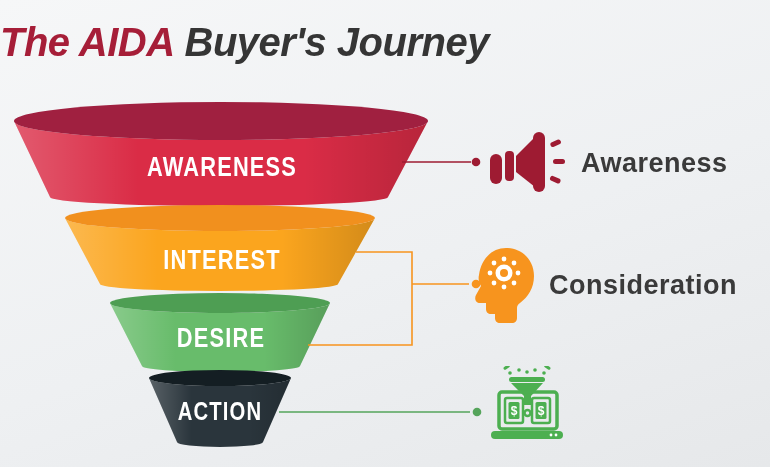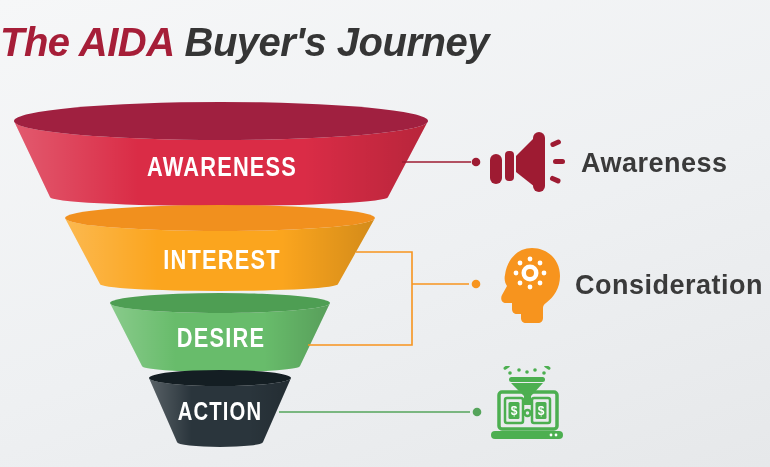--- a/index.html
+++ b/index.html
@@ -102,21 +102,21 @@
         <path d="M 28 28 L 47 9 L 47 59 L 28 44 Z"></path>
         <rect x="45" y="4" width="12" height="60" rx="6"></rect>
         <rect x="62" y="13" width="11" height="5" rx="2.5" transform="rotate(-24 67 15)"></rect>
         <rect x="65" y="31" width="12" height="5" rx="2.5"></rect>
         <rect x="62" y="49" width="11" height="5" rx="2.5" transform="rotate(24 67 51)"></rect>
       </g>
     </svg>
     <span class="legend-label">Awareness</span>
   </div>
 
-  <div class="legend-row" style="left:490px;top:246px;height:78px;">
+  <div class="legend-row" style="left:464px;top:246px;height:78px;">
     <svg class="icon-svg" width="72" height="78" viewBox="0 0 72 78">
       <path d="M 42 2 C 58 2 70 14 70 30 C 70 42 64 51 56 57 C 54 58 53 60 53 62 L 53 72 C 53 75 51 77 48 77 L 36 77 C 33 77 31 75 31 72 L 31 68 L 27 68 C 24 68 22 66 22 63 L 22 57 L 16 57 C 12 57 10 53 12 49 L 17 40 C 15 37 14 33 15 29 C 17 13 28 2 42 2 Z" fill="#f7941e"></path>
       <g fill="#ffffff">
         <circle cx="40" cy="27" r="8.5"></circle>
         <circle cx="54" cy="27" r="2.4"></circle>
         <circle cx="50" cy="17" r="2.4"></circle>
         <circle cx="40" cy="13" r="2.4"></circle>
         <circle cx="30" cy="17" r="2.4"></circle>
         <circle cx="26" cy="27" r="2.4"></circle>
         <circle cx="30" cy="37" r="2.4"></circle>

